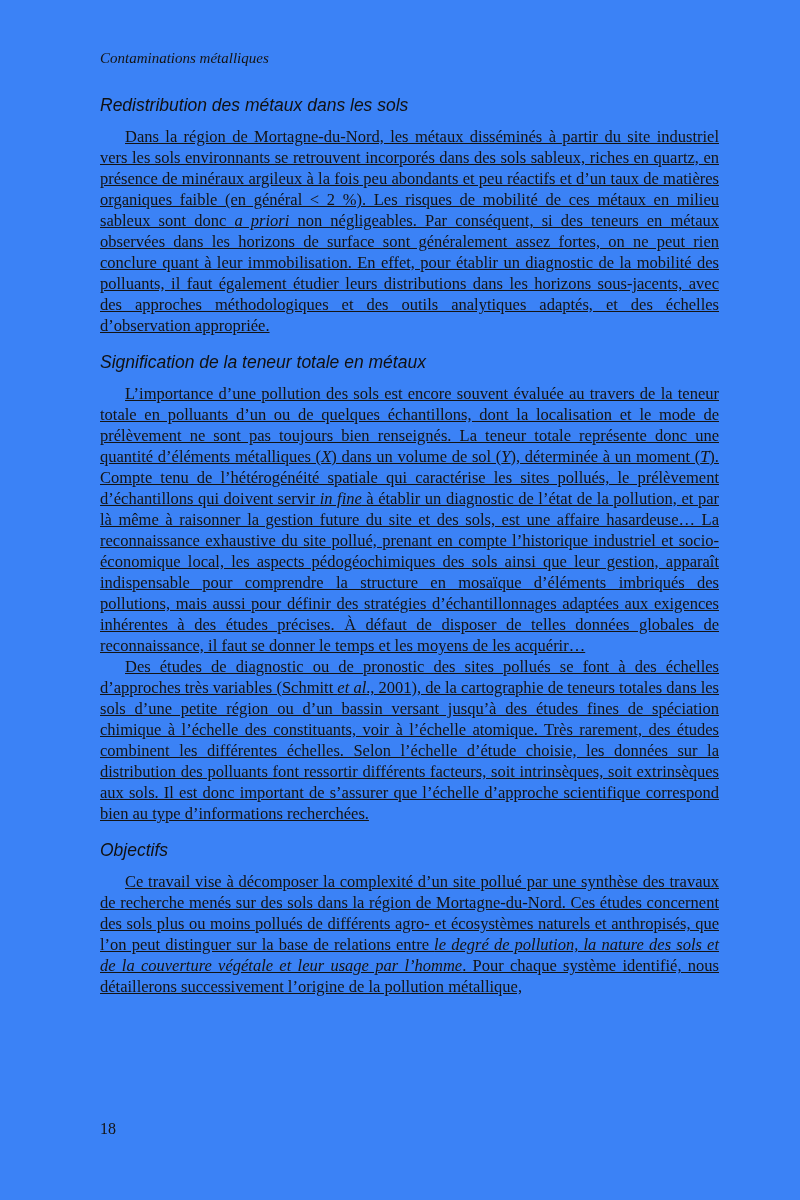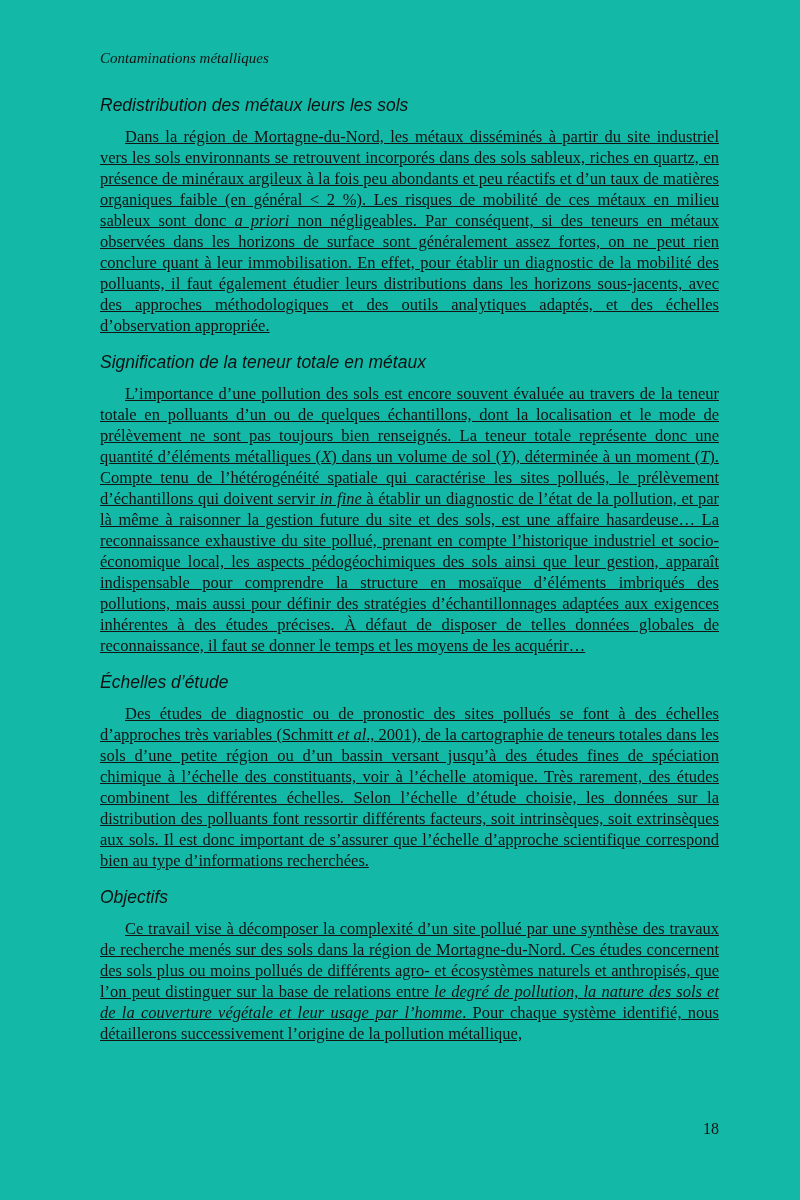--- a/index.html
+++ b/index.html
@@ -6,21 +6,21 @@
   html, body {
     margin: 0;
     padding: 0;
     background: #ffffff;
   }
   .page {
     position: relative;
     width: 800px;
     height: 1200px;
     box-sizing: border-box;
-    background: #14b8a6;
+    background: #3b82f6;
     color: #141414;
     padding: 50px 81px 4px 100px;
     overflow: hidden;
     font-family: "Liberation Serif", serif;
   }
   .running-header {
     font-family: "Liberation Serif", serif;
     font-style: italic;
     font-size: 15px;
     line-height: 17px;
@@ -54,37 +54,36 @@
     text-indent: 25px;
     color: #141414;
     text-decoration: underline;
   }
   .doc-body p em { font-style: italic; }
   .page-number {
     position: absolute;
     top: 1120px;
     left: 100px;
     width: 619px;
-    text-align: right;
+    text-align: left;
     font-family: "Liberation Serif", serif;
     font-size: 16px;
     color: #141414;
   }
 </style>
 </head>
 <body>
 
 <div class="page">
   <div class="running-header">Contaminations métalliques</div>
 
   <div class="doc-body">
-      <h2>Redistribution des métaux leurs les sols</h2>
+      <h2>Redistribution des métaux dans les sols</h2>
       <p><span>Dans la région de Mortagne-du-Nord, les métaux disséminés à partir du site industriel vers les sols environnants se retrouvent incorporés dans des sols sableux, riches en quartz, en présence de minéraux argileux à la fois peu abondants et peu réactifs et d’un taux de matières organiques faible (en général &lt; 2 %). Les risques de mobilité de ces métaux en milieu sableux sont donc </span><em>a priori</em><span> non négligeables. Par conséquent, si des teneurs en métaux observées dans les horizons de surface sont généralement assez fortes, on ne peut rien conclure quant à leur immobilisation. En effet, pour établir un diagnostic de la mobilité des polluants, il faut également étudier leurs distributions dans les horizons sous-jacents, avec des approches méthodologiques et des outils analytiques adaptés, et des échelles d’observation appropriée.</span></p>
       <h2>Signification de la teneur totale en métaux</h2>
       <p><span>L’importance d’une pollution des sols est encore souvent évaluée au travers de la teneur totale en polluants d’un ou de quelques échantillons, dont la localisation et le mode de prélèvement ne sont pas toujours bien renseignés. La teneur totale représente donc une quantité d’éléments métalliques (</span><em>X</em><span>) dans un volume de sol (</span><em>Y</em><span>), déterminée à un moment (</span><em>T</em><span>). Compte tenu de l’hétérogénéité spatiale qui caractérise les sites pollués, le prélèvement d’échantillons qui doivent servir </span><em>in fine</em><span> à établir un diagnostic de l’état de la pollution, et par là même à raisonner la gestion future du site et des sols, est une affaire hasardeuse… La reconnaissance exhaustive du site pollué, prenant en compte l’historique industriel et socio-économique local, les aspects pédogéochimiques des sols ainsi que leur gestion, apparaît indispensable pour comprendre la structure en mosaïque d’éléments imbriqués des pollutions, mais aussi pour définir des stratégies d’échantillonnages adaptées aux exigences inhérentes à des études précises. À défaut de disposer de telles données globales de reconnaissance, il faut se donner le temps et les moyens de les acquérir…</span></p>
-      <h2>Échelles d’étude</h2>
       <p><span>Des études de diagnostic ou de pronostic des sites pollués se font à des échelles d’approches très variables (Schmitt </span><em>et al</em><span>., 2001), de la cartographie de teneurs totales dans les sols d’une petite région ou d’un bassin versant jusqu’à des études fines de spéciation chimique à l’échelle des constituants, voir à l’échelle atomique. Très rarement, des études combinent les différentes échelles. Selon l’échelle d’étude choisie, les données sur la distribution des polluants font ressortir différents facteurs, soit intrinsèques, soit extrinsèques aux sols. Il est donc important de s’assurer que l’échelle d’approche scientifique correspond bien au type d’informations recherchées.</span></p>
       <h2>Objectifs</h2>
       <p><span>Ce travail vise à décomposer la complexité d’un site pollué par une synthèse des travaux de recherche menés sur des sols dans la région de Mortagne-du-Nord. Ces études concernent des sols plus ou moins pollués de différents agro- et écosystèmes naturels et anthropisés, que l’on peut distinguer sur la base de relations entre </span><em>le degré de pollution, la nature des sols et de la couverture végétale et leur usage par l’homme</em><span>. Pour chaque système identifié, nous détaillerons successivement l’origine de la pollution métallique,</span></p>
     </div>
 
   <div class="page-number">18</div>
 </div>
 
 </body></html>

